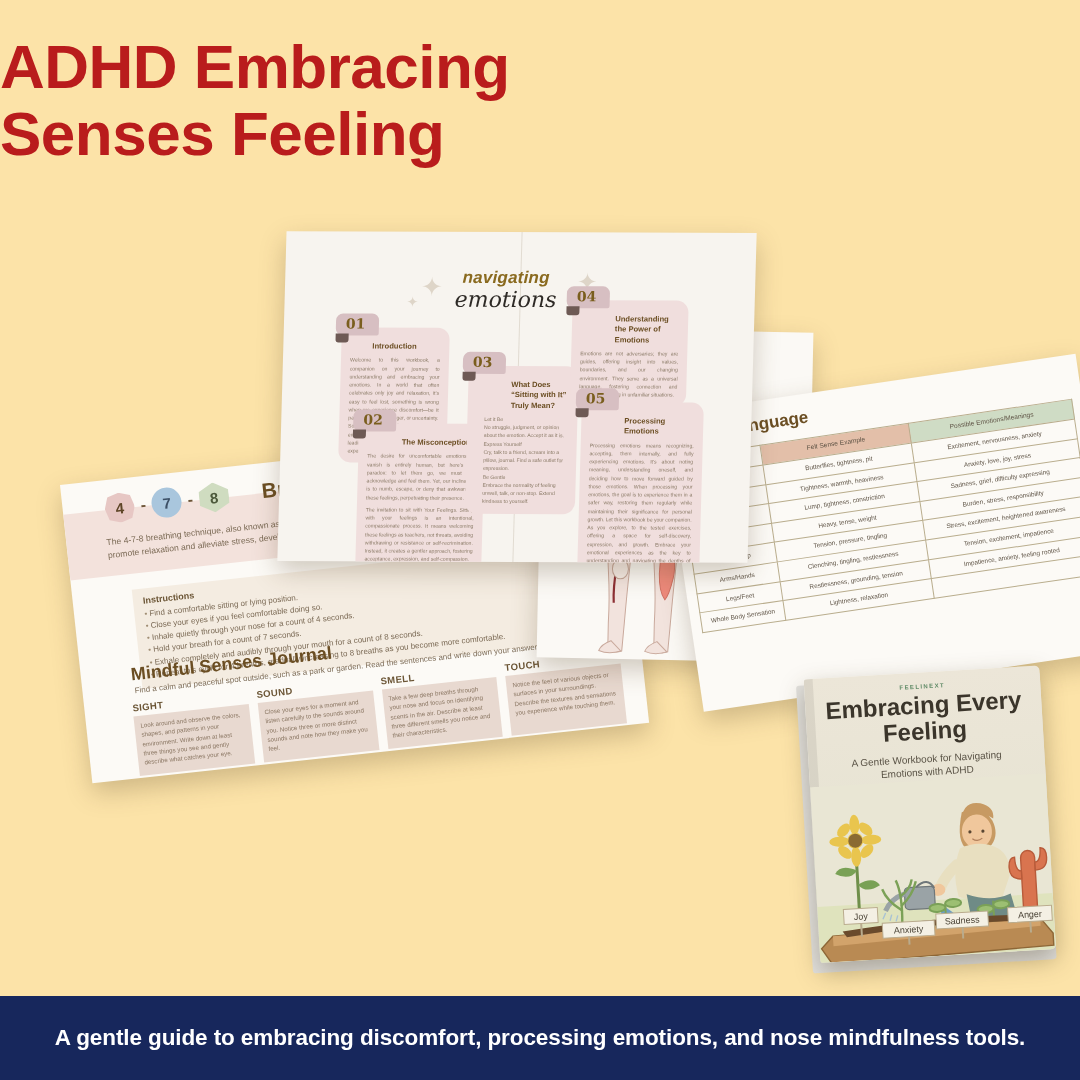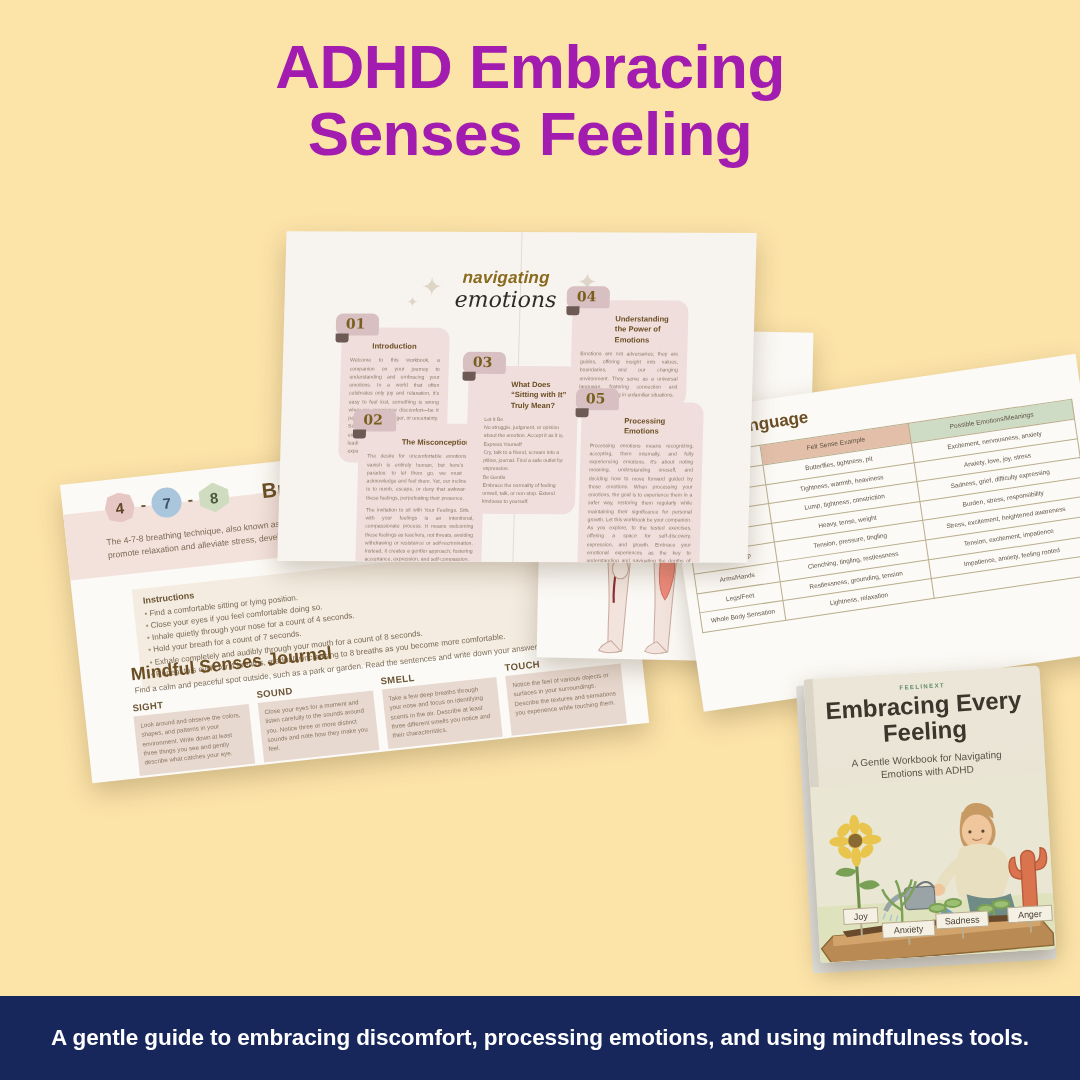--- a/index.html
+++ b/index.html
@@ -11,22 +11,22 @@
   #stage {
     position: relative;
     width: 1080px; height: 1080px;
     background: #fce3a8;
     overflow: hidden;
   }
 
   
   #header {
     position: absolute; top: 34px; left: 0; width: 1060px;
-    text-align: center;
-    color: #a21caf;
+    text-align: left;
+    color: #b91c1c;
     font-weight: bold;
     font-size: 62px;
     line-height: 1.08;
     letter-spacing: -0.5px;
   }
   #header .l2 { display:block; }
 
   
   #footer {
     position: absolute; left: 0; bottom: 0; width: 1080px; height: 84px;
@@ -464,16 +464,16 @@
 
           <rect x="190" y="132" width="44" height="15" fill="#f4f0e4" stroke="#b9ab8d"></rect>
           <text x="212" y="143" text-anchor="middle">Anger</text>
           <line x1="212" y1="147" x2="212" y2="158" stroke="#b9ab8d" stroke-width="2"></line>
         </g>
       </svg>
     </div>
   </div>
 
   <div id="footer">
-    <div class="ftxt">A gentle guide to embracing discomfort, processing emotions, and using mindfulness tools.</div>
+    <div class="ftxt">A gentle guide to embracing discomfort, processing emotions, and nose mindfulness tools.</div>
   </div>
 
 </div>
 
 </body></html>

